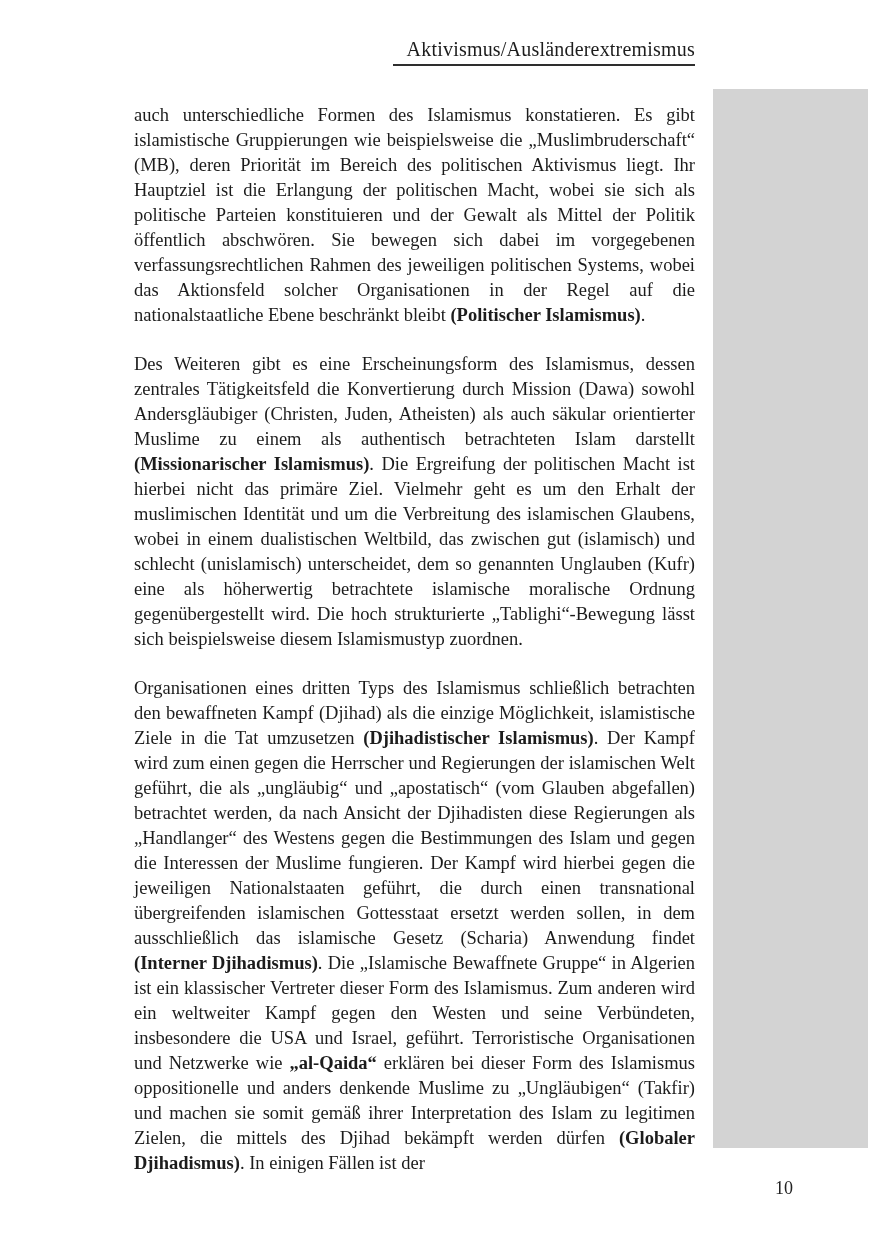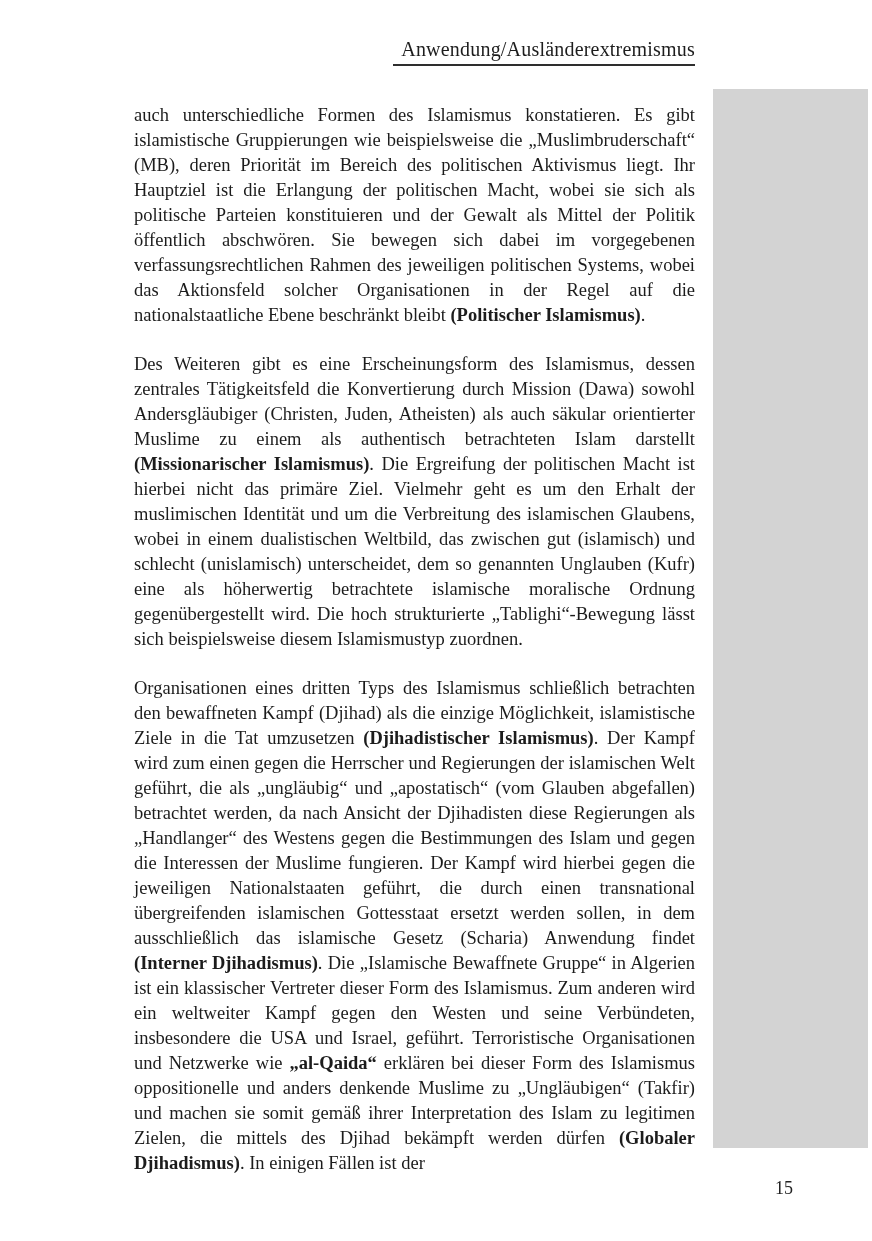--- a/index.html
+++ b/index.html
@@ -65,26 +65,26 @@
   }
 </style>
 </head>
 <body>
 
 <div class="page">
 
   <div class="margin-band"></div>
 
   <header class="header">
-    <span class="header-title">Anwendung/Ausländerextremismus</span>
+    <span class="header-title">Aktivismus/Ausländerextremismus</span>
   </header>
 
   <main class="body-text">
     <p class="para"><span>auch unterschiedliche Formen des Islamismus konstatieren. Es gibt islamistische Gruppierungen wie beispielsweise die „Muslimbruderschaft“ (MB), deren Priorität im Bereich des politischen Aktivismus liegt. Ihr Hauptziel ist die Erlangung der politischen Macht, wobei sie sich als politische Parteien konstituieren und der Gewalt als Mittel der Politik öffentlich abschwören. Sie bewegen sich dabei im vorgegebenen verfassungsrechtlichen Rahmen des jeweiligen politischen Systems, wobei das Aktionsfeld solcher Organisationen in der Regel auf die nationalstaatliche Ebene beschränkt bleibt </span><span class="bold">(Politischer Islamismus)</span><span>.</span></p>
     <p class="para"><span>Des Weiteren gibt es eine Erscheinungsform des Islamismus, dessen zentrales Tätigkeitsfeld die Konvertierung durch Mission (Dawa) sowohl Andersgläubiger (Christen, Juden, Atheisten) als auch säkular orientierter Muslime zu einem als authentisch betrachteten Islam darstellt </span><span class="bold">(Missionarischer Islamismus)</span><span>. Die Ergreifung der politischen Macht ist hierbei nicht das primäre Ziel. Vielmehr geht es um den Erhalt der muslimischen Identität und um die Verbreitung des islamischen Glaubens, wobei in einem dualistischen Weltbild, das zwischen gut (islamisch) und schlecht (unislamisch) unterscheidet, dem so genannten Unglauben (Kufr) eine als höherwertig betrachtete islamische moralische Ordnung gegenübergestellt wird. Die hoch strukturierte „Tablighi“-Bewegung lässt sich beispielsweise diesem Islamismustyp zuordnen.</span></p>
     <p class="para"><span>Organisationen eines dritten Typs des Islamismus schließlich betrachten den bewaffneten Kampf (Djihad) als die einzige Möglichkeit, islamistische Ziele in die Tat umzusetzen </span><span class="bold">(Djihadistischer Islamismus)</span><span>. Der Kampf wird zum einen gegen die Herrscher und Regierungen der islamischen Welt geführt, die als „ungläubig“ und „apostatisch“ (vom Glauben abgefallen) betrachtet werden, da nach Ansicht der Djihadisten diese Regierungen als „Handlanger“ des Westens gegen die Bestimmungen des Islam und gegen die Interessen der Muslime fungieren. Der Kampf wird hierbei gegen die jeweiligen Nationalstaaten geführt, die durch einen transnational übergreifenden islamischen Gottesstaat ersetzt werden sollen, in dem ausschließlich das islamische Gesetz (Scharia) Anwendung findet </span><span class="bold">(Interner Djihadismus)</span><span>. Die „Islamische Bewaffnete Gruppe“ in Algerien ist ein klassischer Vertreter dieser Form des Islamismus. Zum anderen wird ein weltweiter Kampf gegen den Westen und seine Verbündeten, insbesondere die USA und Israel, geführt. Terroristische Organisationen und Netzwerke wie </span><span class="bold">„al-Qaida“</span><span> erklären bei dieser Form des Islamismus oppositionelle und anders denkende Muslime zu „Ungläubigen“ (Takfir) und machen sie somit gemäß ihrer Interpretation des Islam zu legitimen Zielen, die mittels des Djihad bekämpft werden dürfen </span><span class="bold">(Globaler Djihadismus)</span><span>. In einigen Fällen ist der</span></p>
   </main>
 
   <footer class="footer-pagenum">
-    <span>15</span>
+    <span>10</span>
   </footer>
 
 </div>
 
 </body></html>

